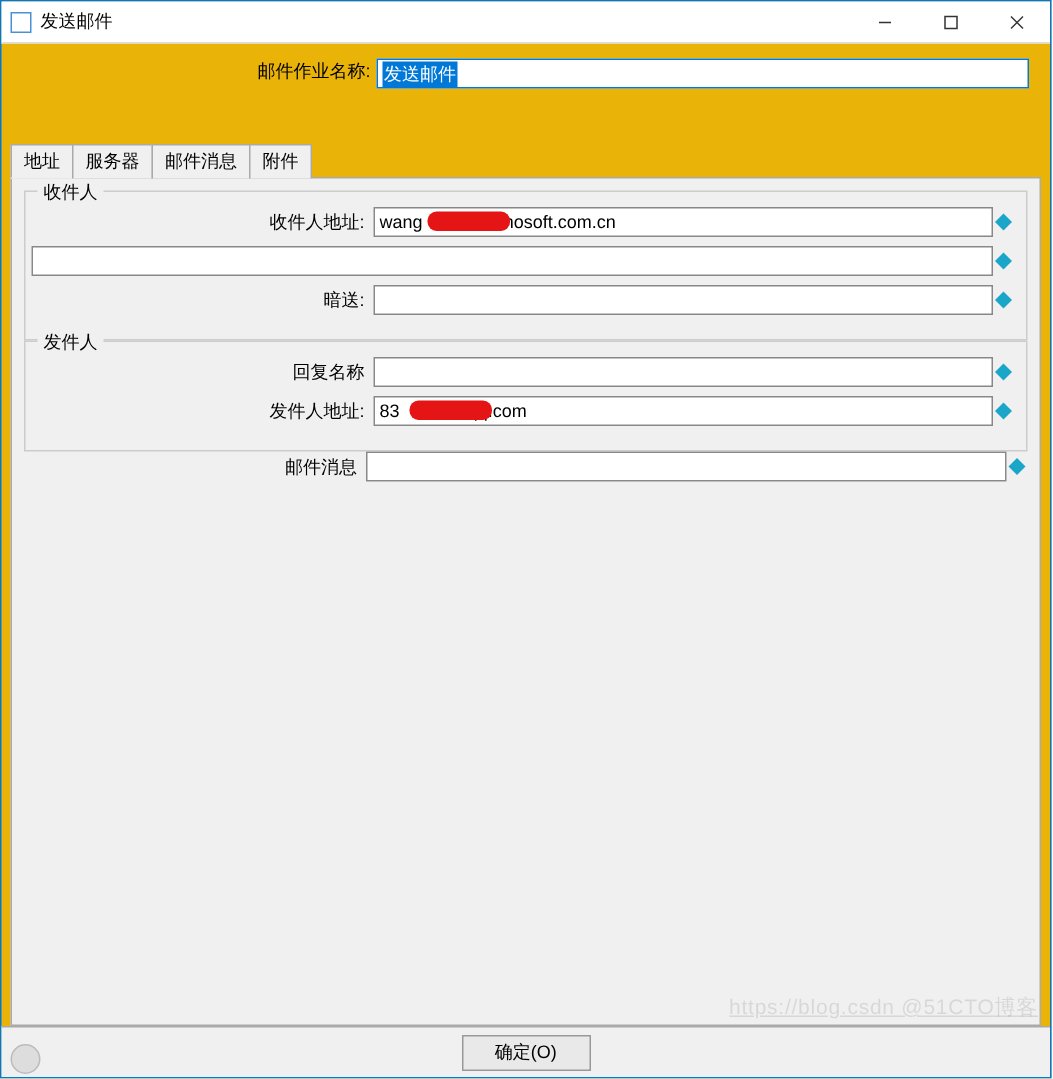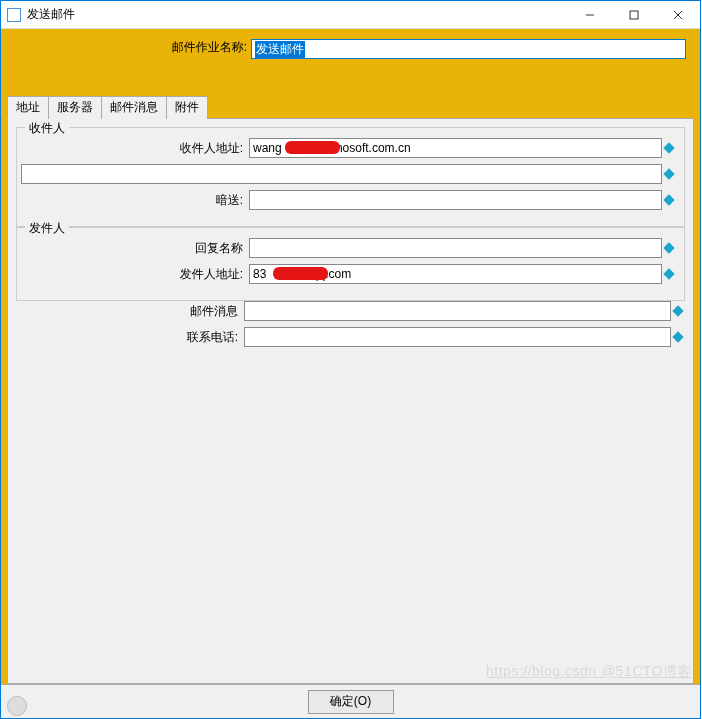--- a/index.html
+++ b/index.html
@@ -298,29 +298,20 @@
         <label>邮件消息</label>
         <div class="input-wrap">
           <input type="text" value="" style="">
           <div class="diamond-btn">
               <div class="diamond"></div>
             </div>
         </div>
       </div>
 
 
-      <div class="form-row">
-        <label>联系电话:</label>
-        <div class="input-wrap">
-          <input type="text" value="" style="">
-          <div class="diamond-btn">
-              <div class="diamond"></div>
-            </div>
-        </div>
-      </div>
 
     </div>
   </div>
 
   <div class="watermark">https://blog.csdn   @51CTO博客</div>
 
   <div class="footer">
     <div class="footer-left-icon"></div>
     <button class="footer-btn">确定(O)</button>
   </div>

